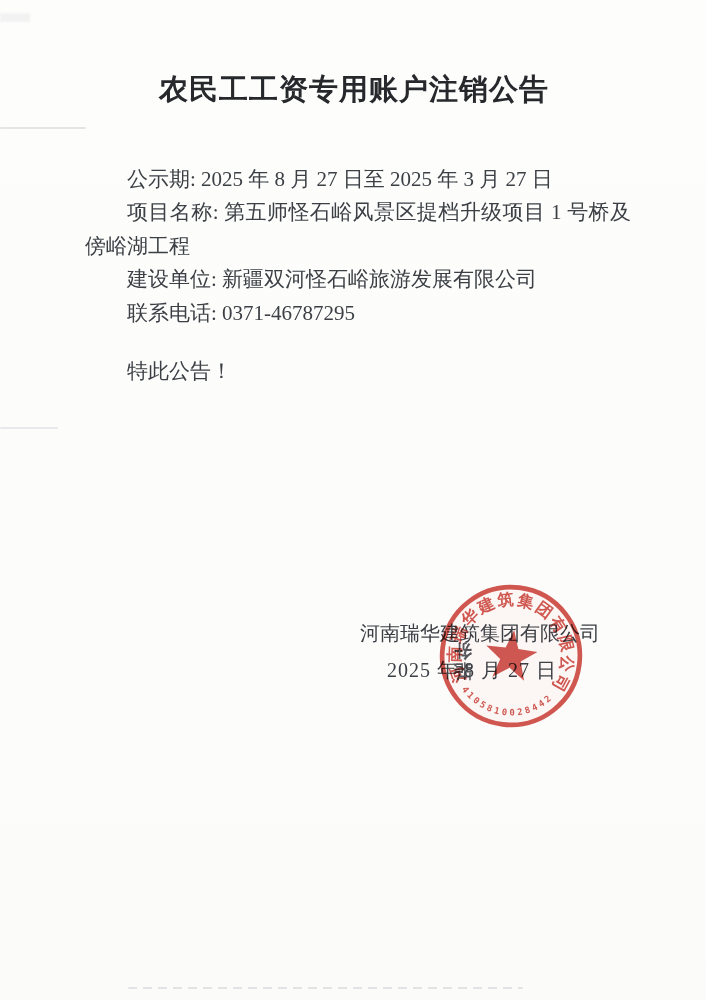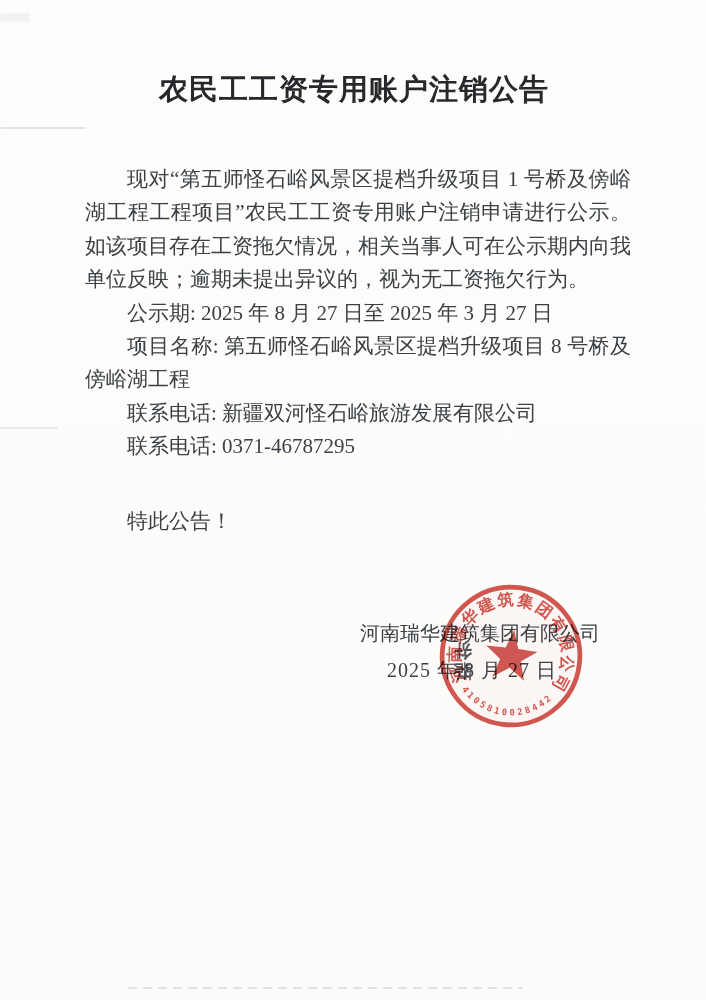--- a/index.html
+++ b/index.html
@@ -45,21 +45,21 @@
     left: 85px;
     top: 163px;
     width: 546px;
     font-size: 21px;
     line-height: 33.4px;
     color: #3c4045;
     text-align: justify;
     text-justify: inter-character;
   }
   .doc-body p { text-indent: 2em; }
-  .closing { margin-top: 41px; }
+  .closing { margin-top: 25px; }
 
   
   .signature {
     position: absolute;
     left: 358px;
     top: 620px;
     width: 244px;
     text-align: center;
     font-size: 20px;
     color: #3c4045;
@@ -103,24 +103,23 @@
 <div class="page">
 
   <div class="smudge-corner"></div>
   <div class="streak streak-top-left"></div>
   <div class="streak streak-mid-left"></div>
   <div class="streak streak-bottom"></div>
 
   <h1 class="doc-title">农民工工资专用账户注销公告</h1>
 
   <div class="doc-body">
-    <p>现对“第五师怪石峪风景区提档升级项目 1 号桥及傍峪湖工程工程项目”农民工工资专用账户注销申请进行公示。如该项目存在工资拖欠情况，相关当事人可在公示期内向我单位反映；逾期未提出异议的，视为无工资拖欠行为。</p>
     <p>公示期: 2025 年 8 月 27 日至 2025 年 3 月 27 日</p>
-    <p>项目名称: 第五师怪石峪风景区提档升级项目 8 号桥及傍峪湖工程</p>
-    <p>联系电话: 新疆双河怪石峪旅游发展有限公司</p>
+    <p>项目名称: 第五师怪石峪风景区提档升级项目 1 号桥及傍峪湖工程</p>
+    <p>建设单位: 新疆双河怪石峪旅游发展有限公司</p>
     <p>联系电话: 0371-46787295</p>
     <p class="closing">特此公告！</p>
   </div>
 
   <div class="signature">
     <div class="sig-company">河南瑞华建筑集团有限公司</div>
     <div class="sig-date">2025 年 8 月 27 日</div>
   </div>
 
   <div class="showthrough">瑞华</div>

